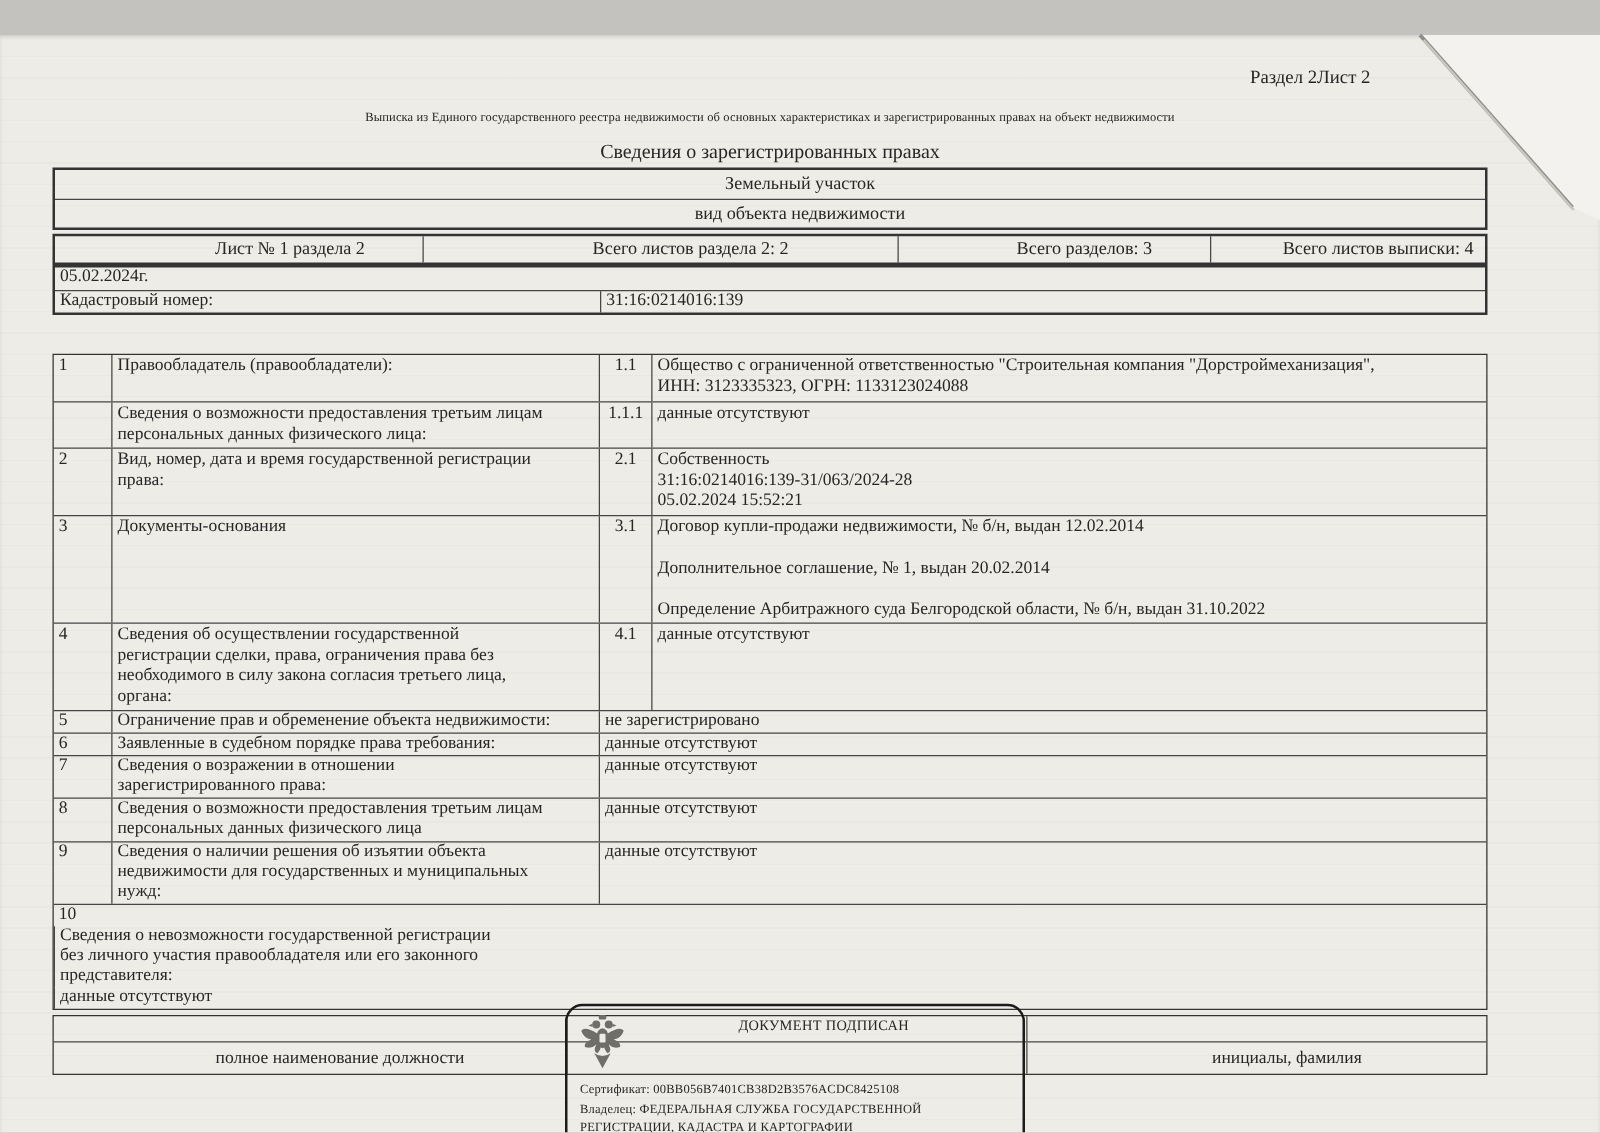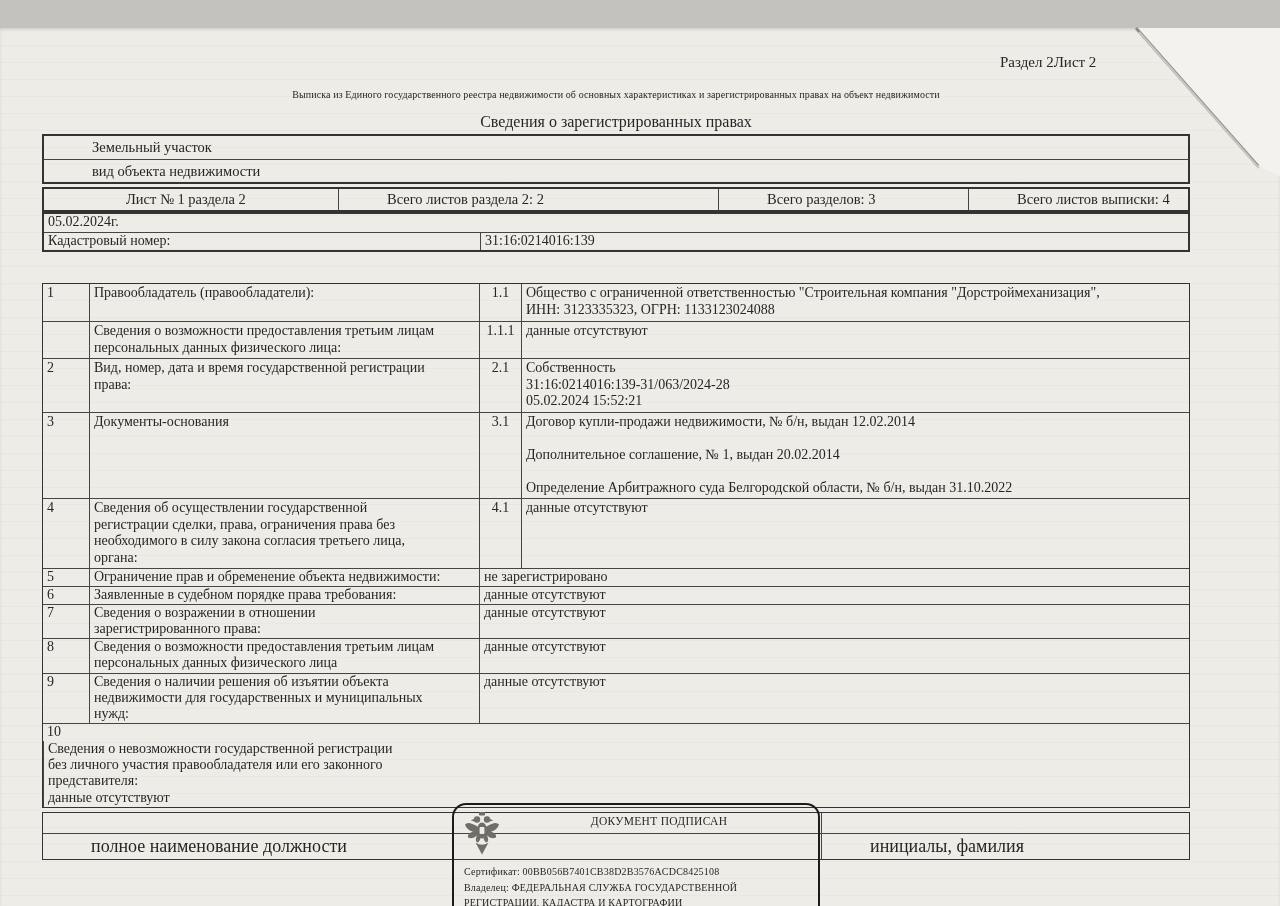--- a/index.html
+++ b/index.html
@@ -42,21 +42,21 @@
     position: absolute; top: 113px; left: 42px; width: 1148px;
     text-align: center; font-size: 16px;
   }
 
   
   .tbl { position: absolute; left: 42px; width: 1148px; border: 2px solid #333; background: transparent; }
   .trow { display: flex; border-top: 1.4px solid #454545; }
   .trow:first-child { border-top: none; }
   .tcell { border-left: 1.4px solid #454545; overflow: hidden; }
   .tcell:first-child { border-left: none; }
-  .center { text-align: left; padding-left: 48px; }
+  .center { text-align: center; padding-left: 48px; }
 
   .obj-tbl { top: 134px; }
   .obj-tbl .trow { height: 23px; }
   .obj-tbl .tcell { width: 100%; font-size: 14.5px; line-height: 22px; }
 
   .sheet-tbl { top: 187px; }
   .sheet-tbl .trow { height: 21px; margin-left: 34px; }
   .sheet-tbl .tcell { font-size: 14.5px; line-height: 20px; }
 
   .meta-tbl { top: 212px; }
@@ -68,21 +68,21 @@
   .c-num { width: 46px; flex: none; }
   .c-label { width: 390px; flex: none; }
   .c-sub { width: 42px; flex: none; text-align: center; }
   .c-val { flex: 1; }
   .c-val-wide { flex: 1; }
   .tight .tcell { line-height: 16px; padding: 0 4px 1px 4px; }
 
   .sig-tbl { top: 812px; border-width: 1.8px; }
   .sig-tbl .trow.r-empty { height: 20px; }
   .sig-tbl .trow.r-cap { height: 26px; }
-  .sig-tbl .tcell { font-size: 18px; line-height: 25px; }
+  .sig-tbl .tcell { font-size: 14px; line-height: 25px; }
   .s-left { width: 410px; flex: none; }
   .s-mid { width: 368px; flex: none; }
   .s-right { flex: 1; }
 
   .stamp {
     position: absolute; left: 452px; top: 803px;
     width: 368px; height: 130px;
     border: 2.5px solid #1c1c1c;
     border-radius: 14px;
     background: transparent;

